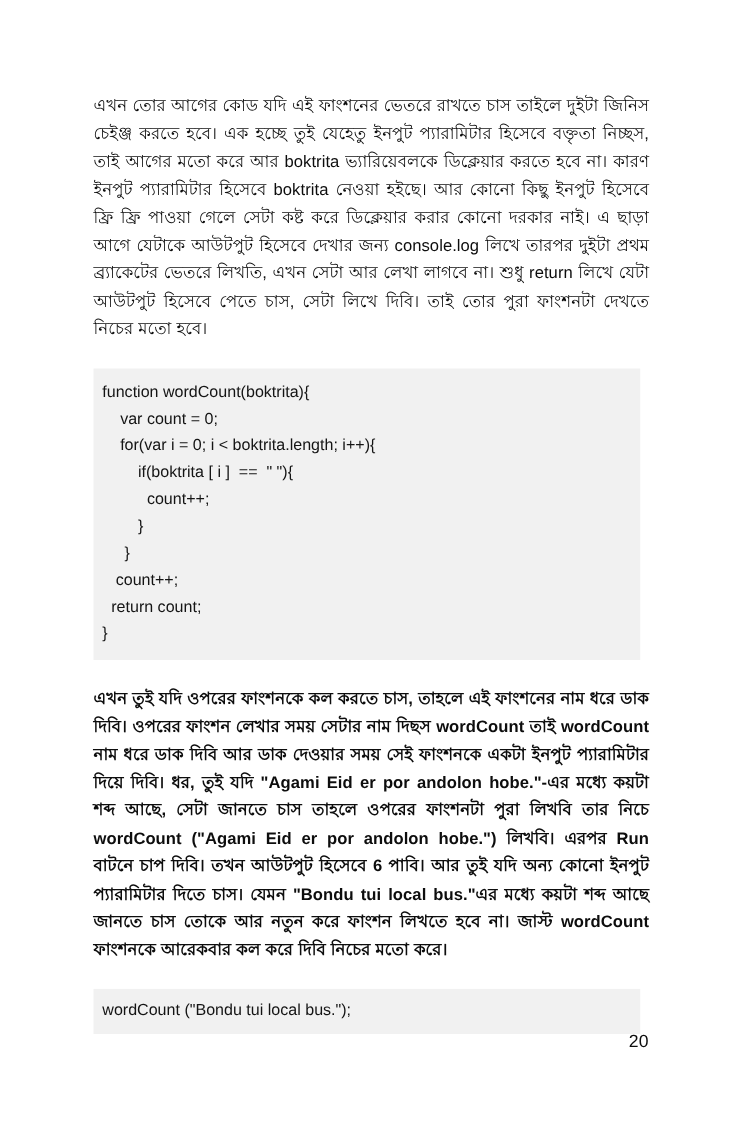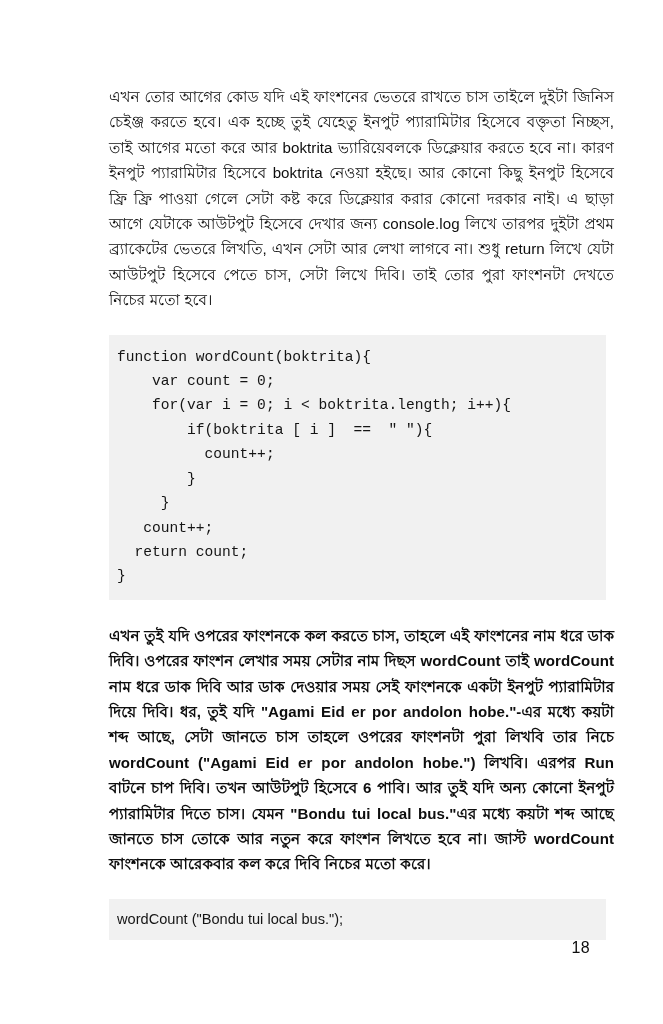--- a/index.html
+++ b/index.html
@@ -18,21 +18,20 @@
     margin: 0 auto;
     background: #ffffff;
     overflow: hidden;
     box-sizing: border-box;
   }
   .content {
     position: absolute;
     left: 85px;
     top: 84px;
     width: 505px;
-    margin-left: 24px;
   }
   .para {
     font-family: "Liberation Sans", "DejaVu Sans", sans-serif;
     font-size: 15.1px;
     line-height: 25.4px;
     text-align: justify;
     text-justify: inter-word;
     color: #0d0d0d;
     margin: 0;
     word-spacing: 0.4px;
@@ -46,21 +45,21 @@
     font-size: 14.6px;
     line-height: 24.4px;
     color: #141414;
     white-space: pre;
     padding: 10px 0 11px 8px;
     margin: 0;
     box-sizing: border-box;
     width: 497px;
     overflow: hidden;
   }
-  .codeblock-main { margin-top: 22px; font-family: Liberation Mono, monospace; }
+  .codeblock-main { margin-top: 22px; }
   .codeblock-call {
     margin-top: 22px;
     padding: 8px 0 9px 8px;
   }
   .code-line {
     display: block;
     min-height: 24.4px;
   }
 
   .page-number {
@@ -84,15 +83,15 @@
     <p class="para">এখন তোর আগের কোড যদি এই ফাংশনের ভেতরে রাখতে চাস তাইলে দুইটা জিনিস চেইঞ্জ করতে হবে। এক হচ্ছে তুই যেহেতু ইনপুট প্যারামিটার হিসেবে বক্তৃতা নিচ্ছস, তাই আগের মতো করে আর boktrita ভ্যারিয়েবলকে ডিক্লেয়ার করতে হবে না। কারণ ইনপুট প্যারামিটার হিসেবে boktrita নেওয়া হইছে। আর কোনো কিছু ইনপুট হিসেবে ফ্রি ফ্রি পাওয়া গেলে সেটা কষ্ট করে ডিক্লেয়ার করার কোনো দরকার নাই। এ ছাড়া আগে যেটাকে আউটপুট হিসেবে দেখার জন্য console.log লিখে তারপর দুইটা প্রথম ব্র্যাকেটের ভেতরে লিখতি, এখন সেটা আর লেখা লাগবে না। শুধু return লিখে যেটা আউটপুট হিসেবে পেতে চাস, সেটা লিখে দিবি। তাই তোর পুরা ফাংশনটা দেখতে নিচের মতো হবে।</p>
 
     <pre class="codeblock codeblock-main"><span class="code-line">function wordCount(boktrita){</span><span class="code-line">    var count = 0;</span><span class="code-line">    for(var i = 0; i &lt; boktrita.length; i++){</span><span class="code-line">        if(boktrita [ i ]  ==  " "){</span><span class="code-line">          count++;</span><span class="code-line">        }</span><span class="code-line">     }</span><span class="code-line">   count++;</span><span class="code-line">  return count;</span><span class="code-line">}</span></pre>
 
     <p class="para para-gap-top">এখন তুই যদি ওপরের ফাংশনকে কল করতে চাস, তাহলে এই ফাংশনের নাম ধরে ডাক দিবি। ওপরের ফাংশন লেখার সময় সেটার নাম দিছস wordCount তাই wordCount নাম ধরে ডাক দিবি আর ডাক দেওয়ার সময় সেই ফাংশনকে একটা ইনপুট প্যারামিটার দিয়ে দিবি। ধর, তুই যদি "Agami Eid er por andolon hobe."-এর মধ্যে কয়টা শব্দ আছে, সেটা জানতে চাস তাহলে ওপরের ফাংশনটা পুরা লিখবি তার নিচে wordCount ("Agami Eid er por andolon hobe.") লিখবি। এরপর Run বাটনে চাপ দিবি। তখন আউটপুট হিসেবে 6 পাবি। আর তুই যদি অন্য কোনো ইনপুট প্যারামিটার দিতে চাস। যেমন "Bondu tui local bus."এর মধ্যে কয়টা শব্দ আছে জানতে চাস তোকে আর নতুন করে ফাংশন লিখতে হবে না। জাস্ট wordCount ফাংশনকে আরেকবার কল করে দিবি নিচের মতো করে।</p>
 
     <pre class="codeblock codeblock-call"><span class="code-line">wordCount ("Bondu tui local bus.");</span></pre>
 
   </div>
 
-  <div class="page-number">18</div>
+  <div class="page-number">20</div>
 
 </div>
 
 </body></html>

